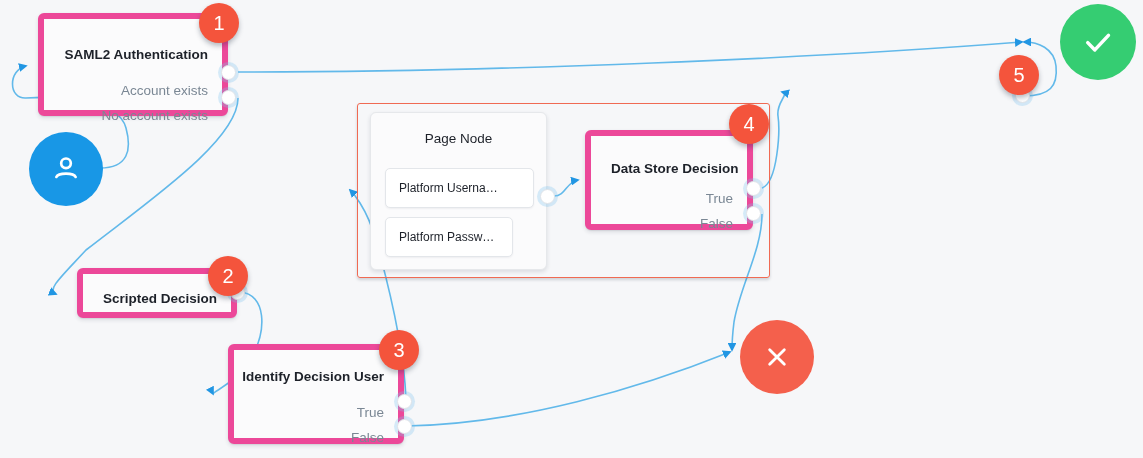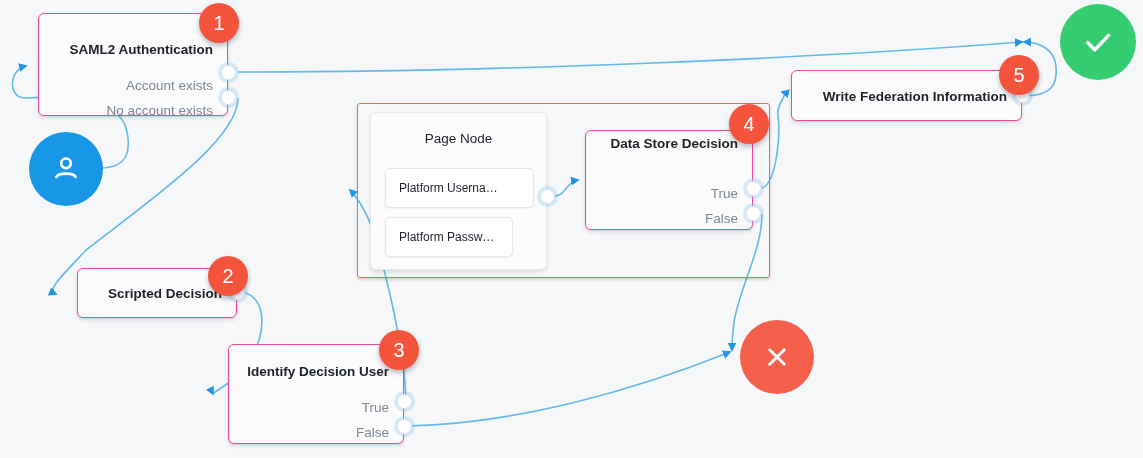--- a/index.html
+++ b/index.html
@@ -9,21 +9,21 @@
     font-family:"Liberation Sans", sans-serif;
     overflow:hidden;
     position:relative;
   }
   #canvas{position:absolute;inset:0;width:1143px;height:458px;}
   svg.edges{position:absolute;left:0;top:0;width:1143px;height:458px;pointer-events:none;}
 
   .node{
     position:absolute;
     background:#fbfbfc;
-    border:1px solid #ec4899;
+    border:6px solid #ec4899;
     border-radius:6px;
     box-shadow:0 2px 4px rgba(28,40,60,.13), 0 1px 1px rgba(28,40,60,.07);
     box-sizing:border-box;
   }
   .node-title{
     position:absolute;
     left:0;right:14px;
     text-align:right;
     font-size:13.5px;
     font-weight:bold;
@@ -174,31 +174,28 @@
   <div class="group-outline" style="left:357px;top:103px;width:413px;height:175px;"></div>
 
   <div class="page-node" style="left:370px;top:112px;width:177px;height:158px;">
     <div class="page-node-title">Page Node</div>
     <div class="callout" style="left:14px;top:55px;width:149px;height:40px;">Platform Userna…</div>
     <div class="callout" style="left:14px;top:104px;width:128px;height:40px;">Platform Passw…</div>
   </div>
   <div class="port-dot" style="left:540px;top:189px;"></div>
 
   <div class="node" style="left:585px;top:130px;width:168px;height:100px;">
-    <div class="node-title" style="top:5px;padding-left:20px;">Data Store Decision</div>
+    <div class="node-title" style="top:25px;padding-left:20px;">Data Store Decision</div>
     <div class="port-label" style="top:55px;">True</div>
     <div class="port-label" style="top:80px;">False</div>
   </div>
   <div class="port-dot" style="left:746px;top:181px;"></div>
   <div class="port-dot" style="left:746px;top:206px;"></div>
   <div class="badge" style="left:729px;top:104px;">4</div>
 
-  <div class="node" style="left:791px;top:70px;width:231px;height:51px;">
-    <div class="node-title" style="top:18px;">Write Federation Information</div>
-  </div>
   <div class="port-dot" style="left:1015px;top:88px;"></div>
   <div class="badge" style="left:999px;top:55px;">5</div>
 
   <div class="circle-node success-circle" style="left:1060px;top:4px;">
     <svg width="38" height="38" viewBox="0 0 24 24">
       <path d="M 5.5 12.4 L 10 17 L 18.6 7.8" fill="none" stroke="#ffffff" stroke-width="2.2" stroke-linecap="round" stroke-linejoin="round"></path>
     </svg>
   </div>
 
   <div class="circle-node fail-circle" style="left:740px;top:320px;">

